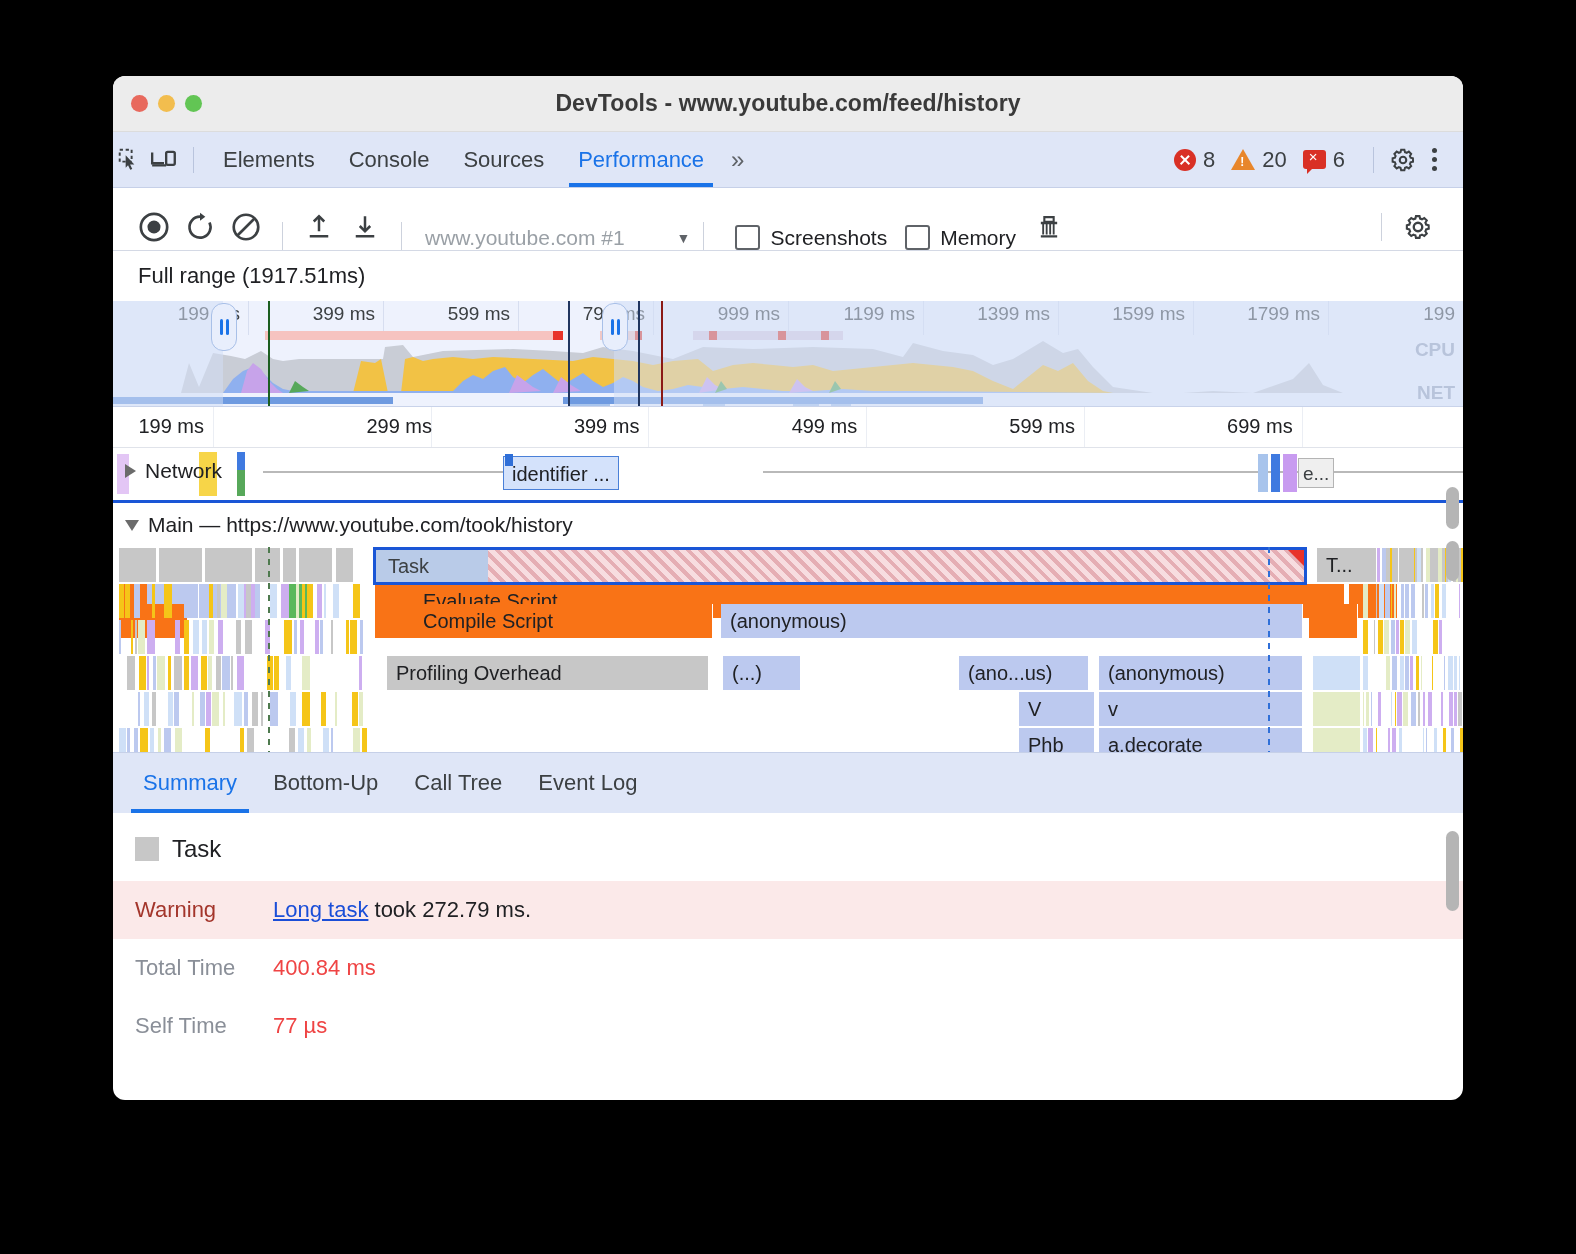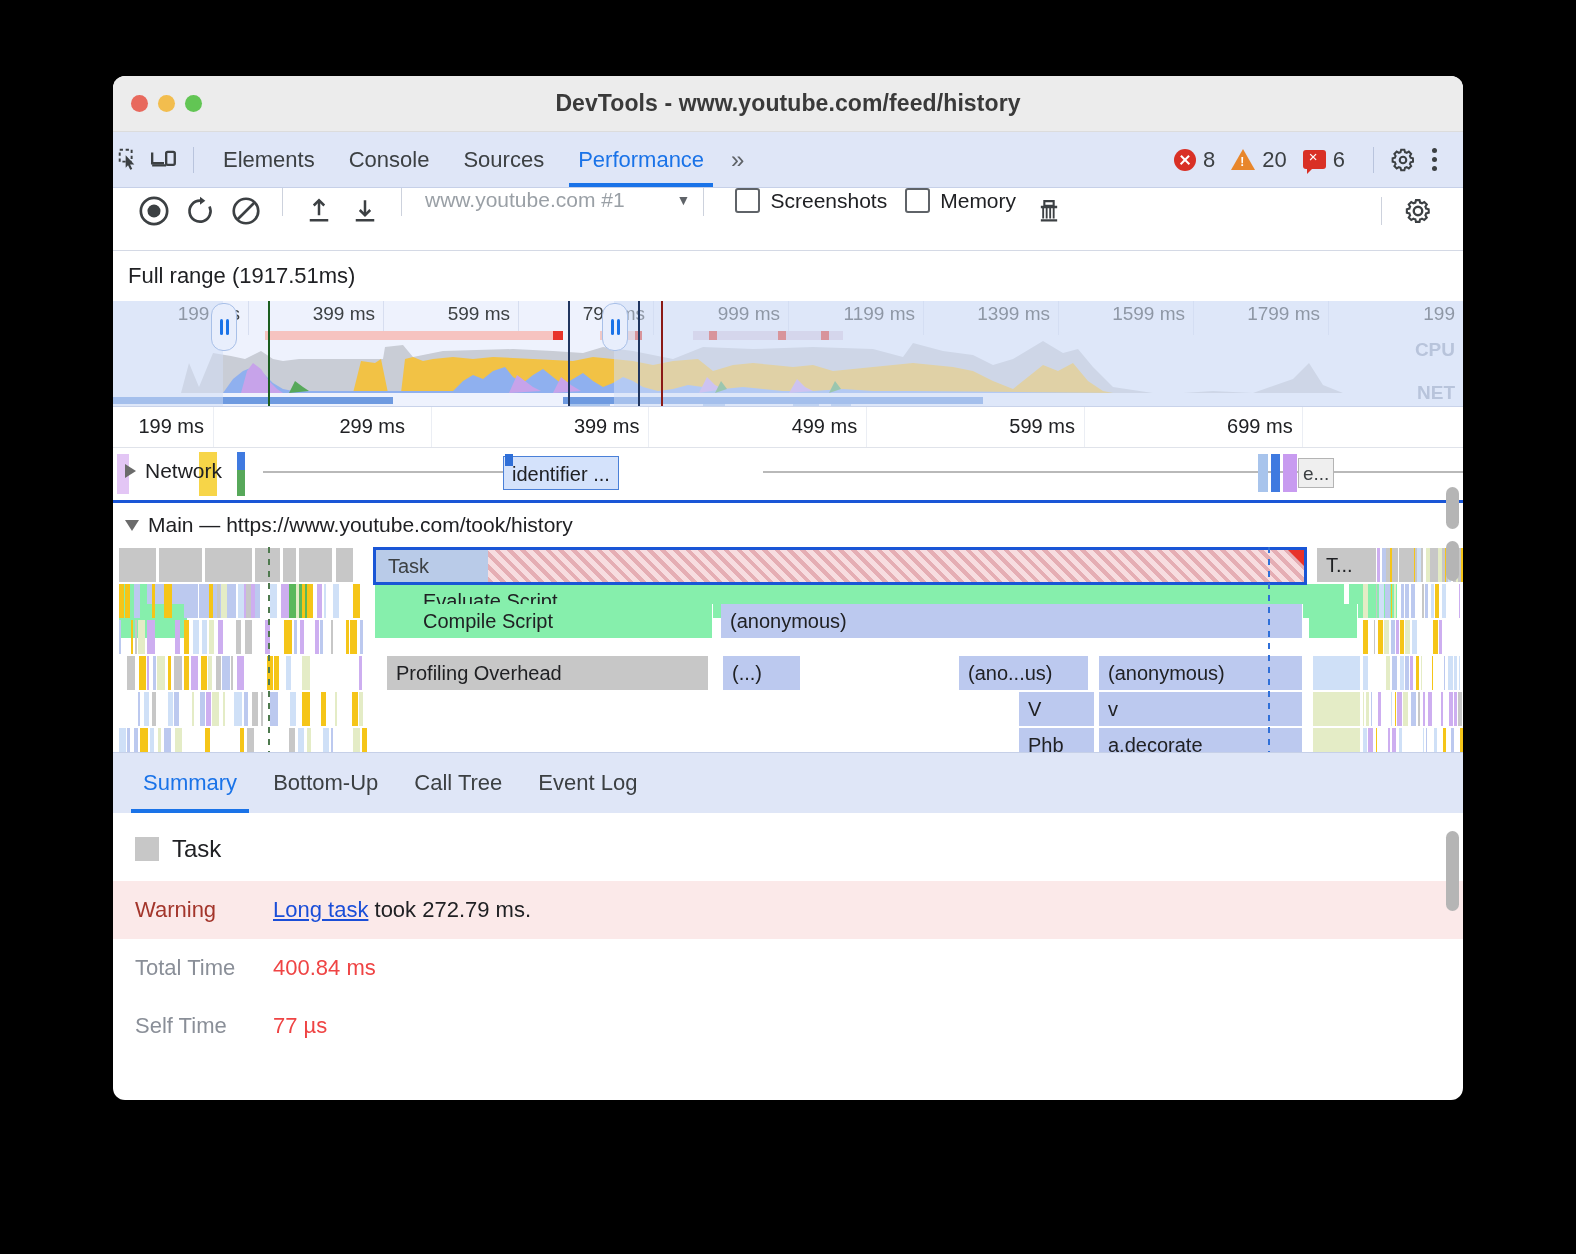--- a/index.html
+++ b/index.html
@@ -75,39 +75,39 @@
   .issue-sq { width:23px; height:19px; background:#d93025; border-radius:3px; position:relative; }
   .issue-sq::after { content:"×"; position:absolute; left:6px; top:-2px; color:#fff; font-size:15px; }
   .issue-sq::before { content:""; position:absolute; left:4px; bottom:-5px; border-left:6px solid #d93025; border-bottom:6px solid transparent; }
   .kebab { display:flex; flex-direction:column; gap:4px; padding: 0 12px; }
   .kebab i { width:5px; height:5px; border-radius:50%; background:#3c4043; display:block; }
 
   
   .perftoolbar {
     position:relative; height: 62px;
     background:#fff;
-    display:flex; align-items:flex-start;
+    display:flex; align-items:flex-end;
     border-bottom: 1px solid #d4d9e5;
     padding-left: 18px;
   }
   .tbtn { width: 46px; height: 46px; display:flex; align-items:center; justify-content:center; }
   .tsep { width:1px; height:28px; background:#cdd2dd; margin: 0 13px; }
   .url-select {
     display:flex; align-items:center; gap: 12px;
     font-size: 21px; color:#9aa0a6; margin-left: 10px;
   }
   .url-select .caret { font-size: 14px; color:#5f6368; margin-left: 40px; }
   .cb-wrap { display:flex; align-items:center; gap: 10px; margin-left: 18px; font-size: 21px; color:#202124; }
   .cb { width:21px; height:21px; border:2px solid #5f6368; border-radius:3px; background:#fff; }
   .gear-right { margin-left:auto; padding-right: 22px; display:flex; align-items:center; }
 
   
   .fullrange {
     height: 50px; background:#fff; display:flex; align-items:center;
-    padding-left: 15px; font-size: 22px; color:#202124;
+    padding-left: 25px; font-size: 22px; color:#202124;
   }
 
   
   .overview {
     position:relative; height: 105px; background:#eef2fd;
     border-bottom: 1px solid #c9d3ea; overflow:hidden;
   }
   .ov-ruler { position:absolute; left:0; right:0; top:0; height: 34px; }
   .ov-tick {
     position:absolute; top: 2px; font-size: 19px; color:#3c4043;
@@ -153,21 +153,21 @@
   .fbar {
     position:absolute; top:1px; height: 34px;
     display:flex; align-items:center;
     font-size: 20px; color:#202124; overflow:hidden;
     box-sizing:border-box;
     border-right: 1px solid #fff;
     padding-left: 9px;
     white-space: nowrap;
   }
   .fbar.gray   { background:#c7c7c7; }
-  .fbar.yellow { background:#86efac;padding-left:48px; }
+  .fbar.yellow { background:#f97316;padding-left:48px; }
   .fbar.blue   { background:#bcc9ef; }
   .fbar.lblue  { background:#cfe0f7; }
   .fbar.lgreen { background:#e4ecc6; }
   .fbar.purple { background:#cdaef0; }
   .fbar.green  { background:#5bb85b; }
 
   .selected-task {
     position:absolute; top: 0px; height: 38px;
     border: 3px solid #1a56d6; box-sizing: border-box; z-index: 9;
   }
@@ -404,21 +404,21 @@
       <div class="ov-vline" style="left:155px;background:#1b5e20"></div>
       <div class="ov-vline" style="left:455px;background:#20355f"></div>
       <div class="ov-vline" style="left:525px;background:#20355f"></div>
       <div class="ov-vline" style="left:548px;background:#8b1a16"></div>
     </div>
 
     <div class="detail-ruler" id="detail-ruler">
         <div class="dr-grid" style="left: 100px;"></div>
         <div class="dr-tick" style="left: 100px;">199 ms</div>
         <div class="dr-grid" style="left: 317.742px;"></div>
-        <div class="dr-tick" style="left: 301px;">299 ms</div>
+        <div class="dr-tick" style="left: 328px;">299 ms</div>
         <div class="dr-grid" style="left: 535.484px;"></div>
         <div class="dr-tick" style="left: 535.484px;">399 ms</div>
         <div class="dr-grid" style="left: 753.226px;"></div>
         <div class="dr-tick" style="left: 753.226px;">499 ms</div>
         <div class="dr-grid" style="left: 970.968px;"></div>
         <div class="dr-tick" style="left: 970.968px;">599 ms</div>
         <div class="dr-grid" style="left: 1188.71px;"></div>
         <div class="dr-tick" style="left: 1188.71px;">699 ms</div>
       </div>
 

